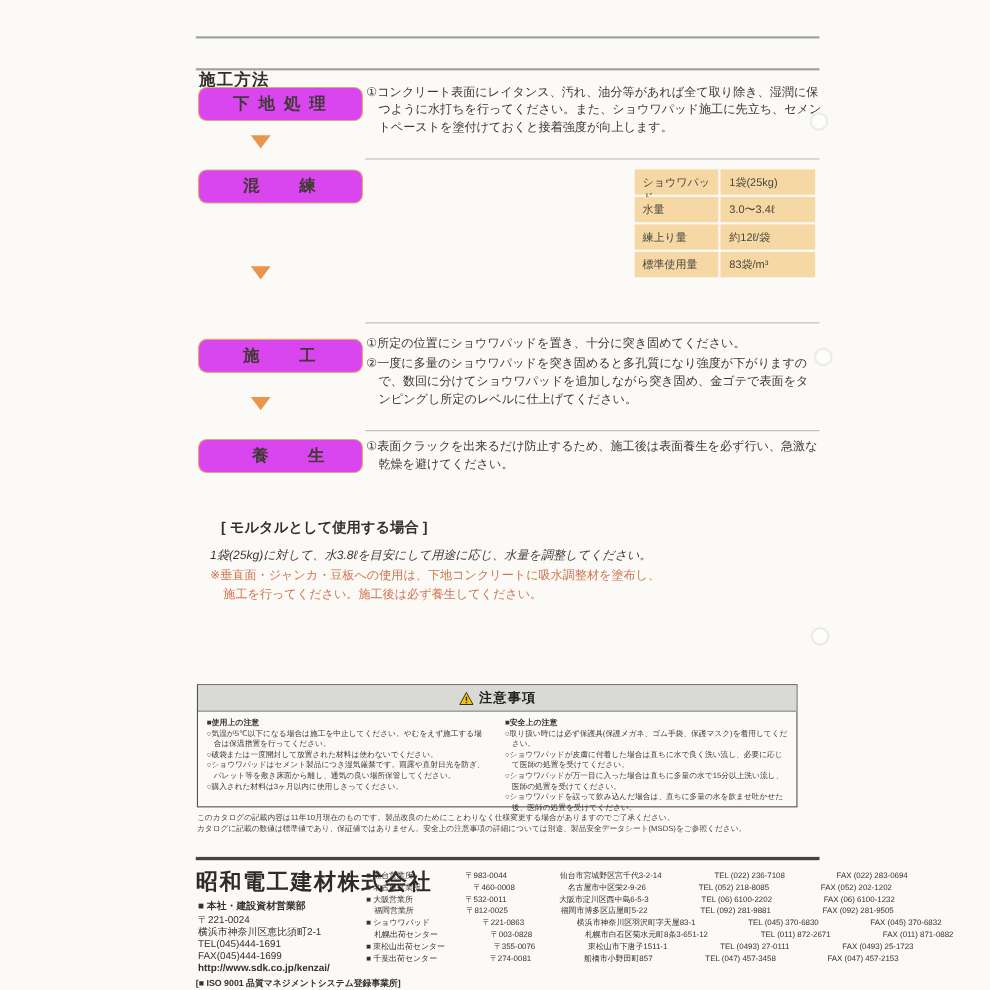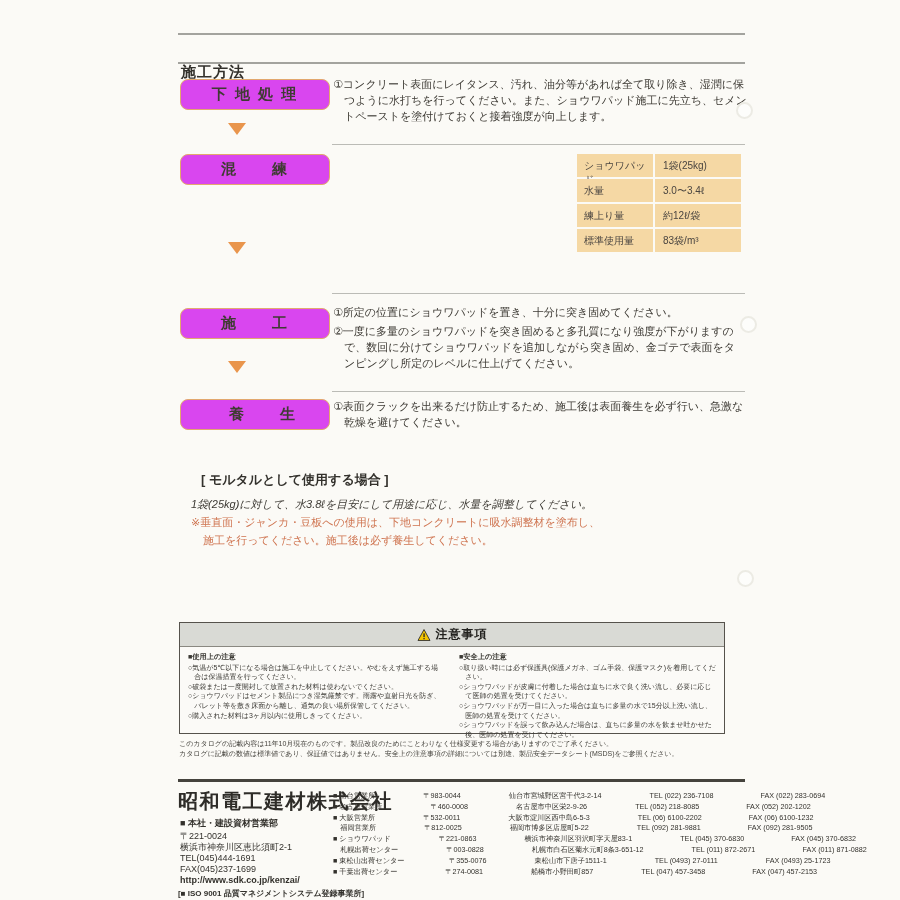--- a/index.html
+++ b/index.html
@@ -177,21 +177,21 @@
     <div>カタログに記載の数値は標準値であり、保証値ではありません。安全上の注意事項の詳細については別途、製品安全データシート(MSDS)をご参照ください。</div>
   </div>
 
   <div class="abs heavy-rule" style="left:178px;top:779px;width:567px;"></div>
 
   <div class="abs company-name" style="left:178px;top:788px;">昭和電工建材株式会社</div>
   <div class="abs company-line bold" style="left:180px;top:818px;">■ 本社・建設資材営業部</div>
   <div class="abs company-line" style="left:180px;top:831px;">〒221-0024</div>
   <div class="abs company-line" style="left:180px;top:842px;">横浜市神奈川区恵比須町2-1</div>
   <div class="abs company-line" style="left:180px;top:853px;">TEL(045)444-1691</div>
-  <div class="abs company-line" style="left:180px;top:864px;">FAX(045)237-1699</div>
+  <div class="abs company-line" style="left:180px;top:864px;">FAX(045)444-1699</div>
   <div class="abs company-line bold" style="left:180px;top:875px;">http://www.sdk.co.jp/kenzai/</div>
   <div class="abs iso-line" style="left:178px;top:888px;">[■ ISO 9001 品質マネジメントシステム登録事業所]</div>
 
   <div class="abs" style="left:333px;top:791px;width:412px;">
     <div class="office-row">
       <span class="office-name">■ 仙台営業所</span>
       <span class="office-postal">〒983-0044</span>
       <span class="office-address">仙台市宮城野区宮千代3-2-14</span>
       <span class="office-tel">TEL (022) 236-7108</span>
       <span class="office-fax">FAX (022) 283-0694</span>

